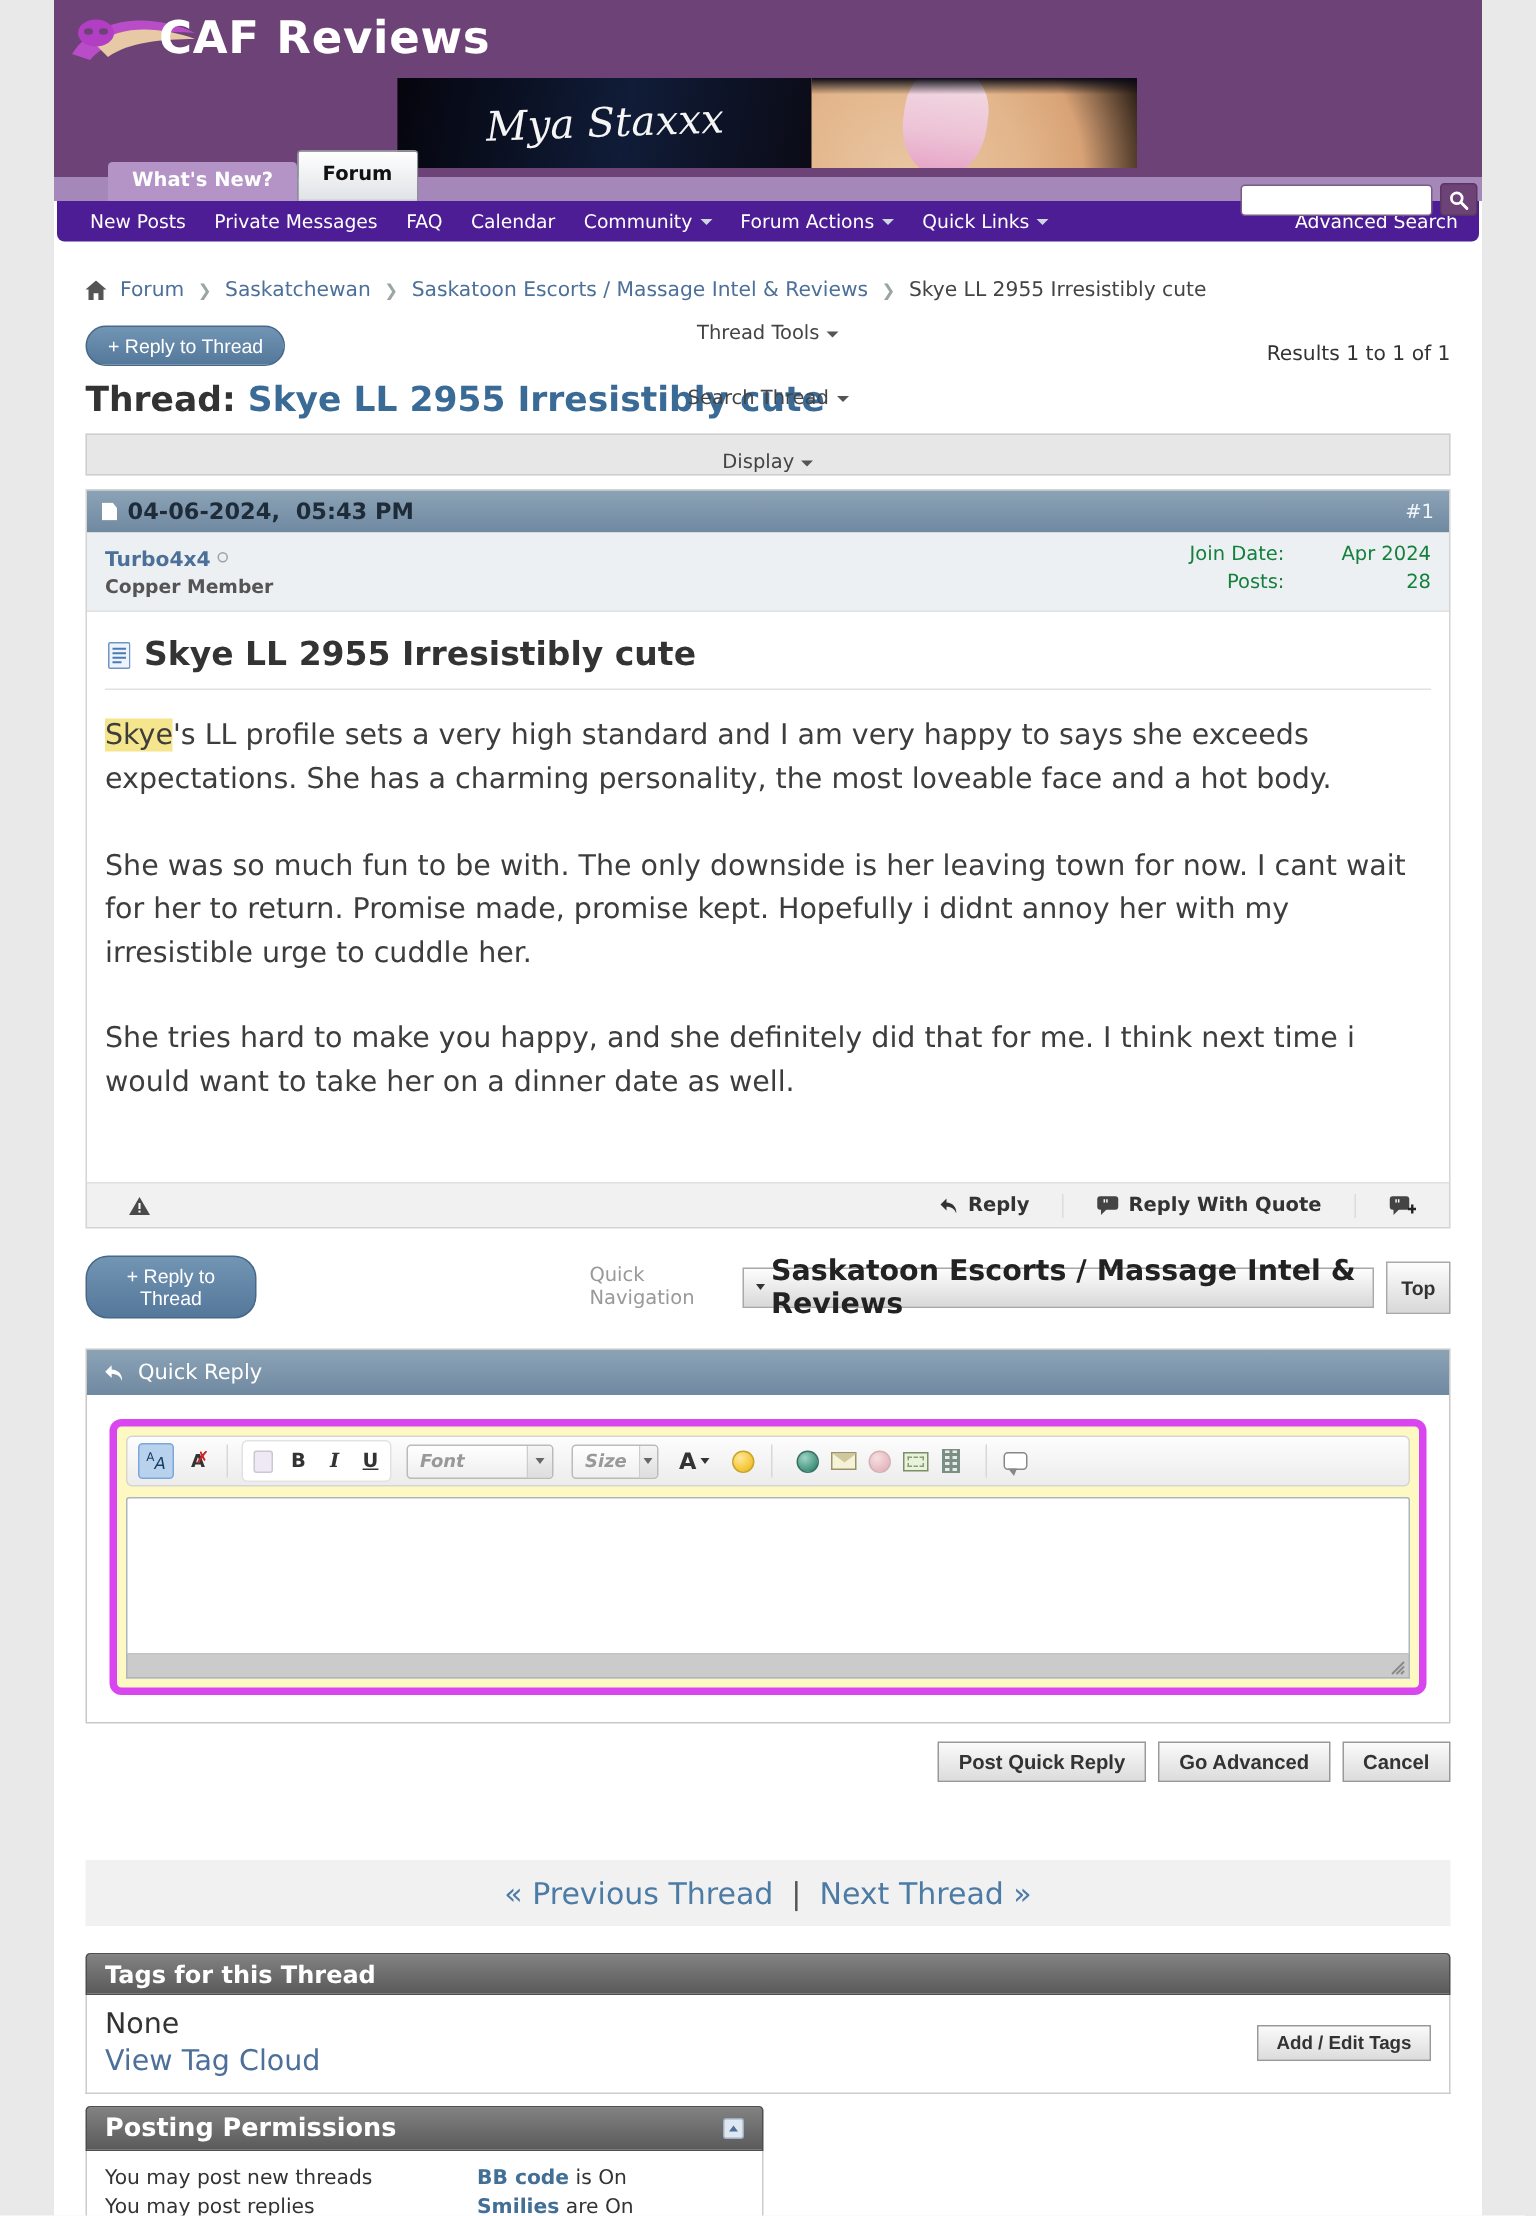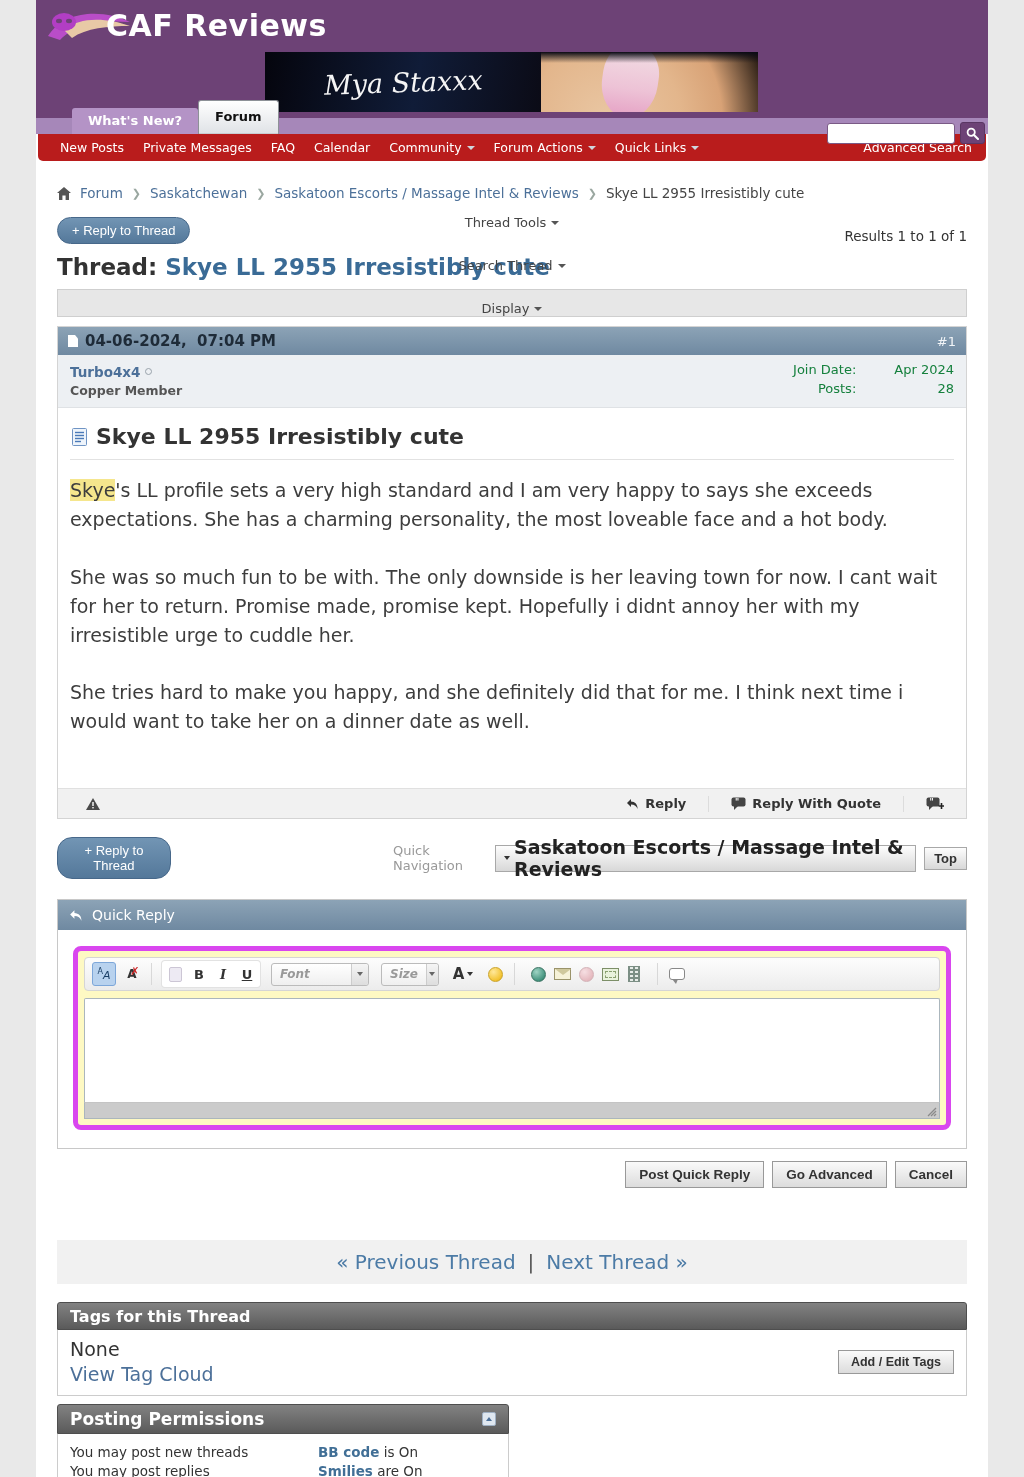--- a/index.html
+++ b/index.html
@@ -29,21 +29,21 @@
   .tab-strip { height: 16px; background: #a687b9; position: relative; }
   .tabs { position:absolute; left: 36px; bottom: 0; display:flex; align-items:flex-end; }
   .tab { font-size: 13px; font-weight: bold; padding: 0 16px; cursor:pointer; }
   .tab.inactive { color:#fff; background:#b493c6; height: 26px; line-height: 26px; border-radius: 3px 3px 0 0; }
   .tab.active { color:#111; background: linear-gradient(#ffffff, #dfe2e6); height: 34px; line-height: 32px; border:1px solid #8d9197; border-bottom:none; border-radius: 3px 3px 0 0; box-shadow: 0 -1px 0 #c9cdd2 inset; }
   .tab-search { position:absolute; right: 3px; top: 4px; display:flex; align-items:center; gap: 5px; }
   .tab-search input { width: 128px; height: 21px; border: 1px solid #7a5a86; border-radius: 3px; padding: 0 6px; font-size: 12px; background:#fff; }
   .search-btn { width: 25px; height: 22px; background:#6d4276; border:1px solid #5a3663; border-radius: 3px; display:flex; align-items:center; justify-content:center; cursor:pointer; }
 
   
-  .navbar { height: 27px; background:#b91c1c; margin: 0 2px; border-radius: 0 0 5px 5px; display:flex; align-items:center; font-size: 12.5px; color:#fff; padding: 0 14px 0 22px; }
+  .navbar { height: 27px; background:#4c1d95; margin: 0 2px; border-radius: 0 0 5px 5px; display:flex; align-items:center; font-size: 12.5px; color:#fff; padding: 0 14px 0 22px; }
   .nav-links { display:flex; gap: 19px; align-items:center; }
   .nav-link { color:#fff; cursor:pointer; display:flex; align-items:center; gap:5px; }
   .caret-down { width:0; height:0; border-left:4px solid transparent; border-right:4px solid transparent; border-top:4px solid #cfd6dd; display:inline-block; }
   .nav-right { margin-left:auto; color:#fff; cursor:pointer; }
 
   
   .main { padding: 0 21px; }
 
   .breadcrumb { margin-top: 24px; display:flex; align-items:center; gap: 9px; font-size: 13.5px; color:#555; }
   .crumb-link { color:#4c7099; cursor:pointer; }
@@ -84,21 +84,21 @@
   .footer-right { margin-left:auto; display:flex; align-items:center; gap: 14px; }
   .footer-act { display:flex; align-items:center; gap: 6px; font-size: 13px; font-weight: bold; color:#333; cursor:pointer; padding: 0 8px; }
   .footer-sep { width:1px; height: 16px; background:#dcdcdc; }
 
   
   .quicknav-row { margin-top: 18px; display:flex; align-items:center; }
   .qn-label { margin-left: 222px; font-size: 13px; color:#999; }
   .qn-jump { margin-left: 12px; height: 27px; background: linear-gradient(#fdfdfd, #d8d8d8); border: 1px solid #a8a8a8; display:flex; align-items:center; padding: 0 10px 0 8px; gap: 4px; cursor:pointer; }
   .qn-jump .caret-down { border-top-color:#333; border-left-width:3.5px; border-right-width:3.5px; }
   .qn-jump-text { font-size: 19px; font-weight: bold; color:#222; }
-  .qn-top { margin-left: 8px; height: 23px; background: linear-gradient(#fdfdfd, #d8d8d8); border: 1px solid #a8a8a8; font-size: 13px; font-weight: bold; color:#333; padding: 0 9px; display:flex; align-items:center; cursor:pointer; }
+  .qn-top { margin-left: 8px; height: 35px; background: linear-gradient(#fdfdfd, #d8d8d8); border: 1px solid #a8a8a8; font-size: 13px; font-weight: bold; color:#333; padding: 0 9px; display:flex; align-items:center; cursor:pointer; }
 
   
   .quick-reply { margin-top: 20px; border: 1px solid #c8c8c8; }
   .qr-header { height: 30px; background: linear-gradient(#8ca3b6, #6f89a1); display:flex; align-items:center; padding: 0 10px; gap: 9px; color:#fff; font-size: 14px; }
   .qr-body { padding: 16px 15px 18px; }
   .editor { background:#fef9c3; border: 5px solid #d946ef; border-radius: 8px; padding: 6px; }
   .ed-toolbar { height: 34px; background: linear-gradient(#fdfdfd, #ececec); border: 1px solid #d5d5d5; border-radius: 4px; display:flex; align-items:center; padding: 0 7px; gap: 4px; }
   .ed-btn { width: 24px; height: 24px; display:flex; align-items:center; justify-content:center; border-radius: 3px; border: 1px solid transparent; cursor:pointer; font-size: 13px; color:#333; position:relative; }
   .ed-btn.active { background:#b8d2ee; border-color:#7da7d9; }
   .ed-group { display:flex; align-items:center; background:#fff; border-radius:3px; padding: 1px; margin: 0 3px; box-shadow: 0 0 0 1px #e2e2e2; }
@@ -263,21 +263,21 @@
         </span>
       <span class="tool-item">
           <span>Display</span>
           <span class="caret-down"></span>
         </span>
     </div>
 
     <div class="post">
       <div class="post-datebar">
         <span class="date-icon"></span>
-        <span class="post-date">04-06-2024,  07:04 PM</span>
+        <span class="post-date">04-06-2024,  05:43 PM</span>
         <span class="post-num">#1</span>
       </div>
       <div class="post-userband">
         <div>
           <span class="username">Turbo4x4</span><span class="status-dot"></span>
           <div class="userrank">Copper Member</div>
         </div>
         <div class="userstats">
           <span>Join Date:</span>
           <span>Apr 2024</span>

